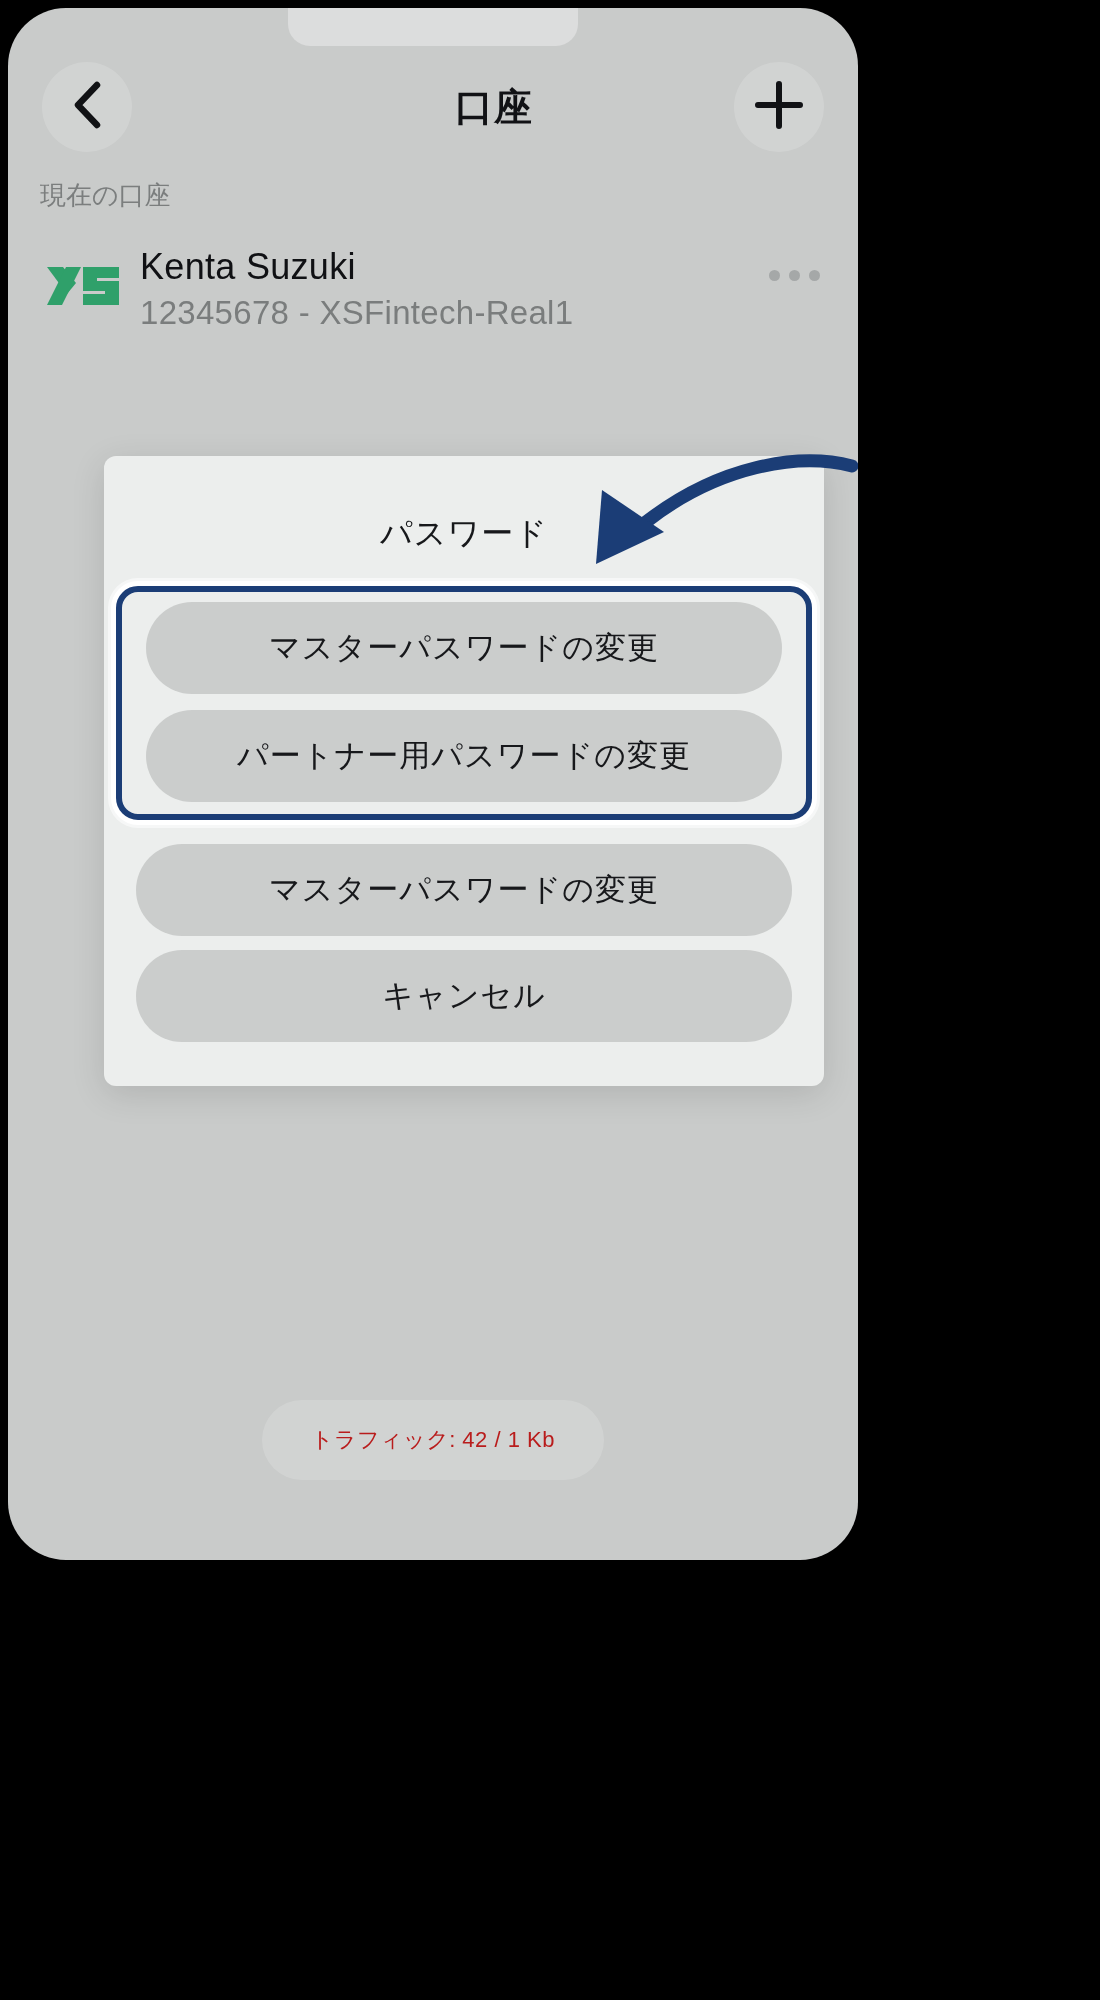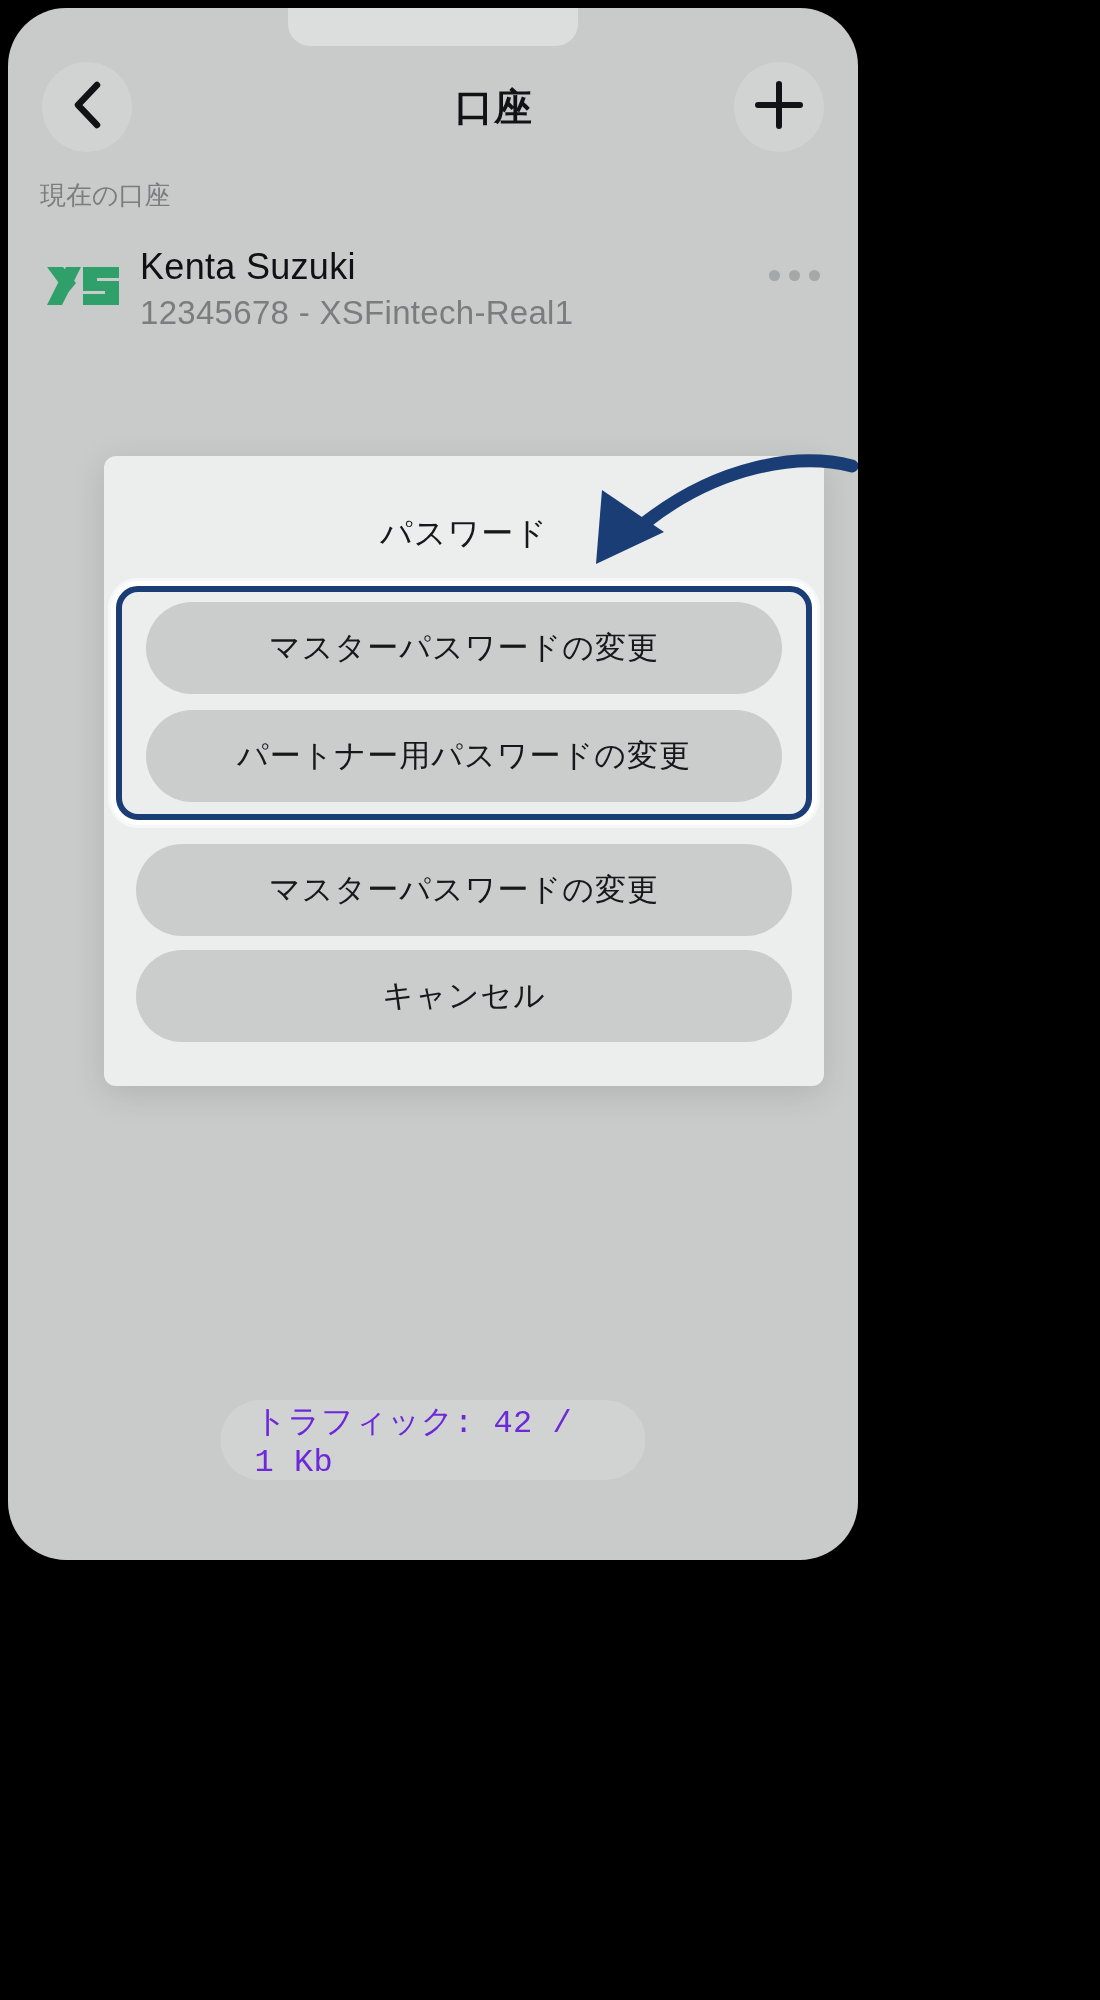--- a/index.html
+++ b/index.html
@@ -216,24 +216,23 @@
     top: 1392px;
     min-width: 342px;
     height: 80px;
     border-radius: 40px;
     background: rgba(255,255,255,0.16);
     display: flex;
     align-items: center;
     justify-content: center;
     padding: 0 34px;
     box-sizing: border-box;
-    font-size: 32px;
-    color: #6d28d9;
+    font-size: 22px;
+    color: #b91c1c;
     letter-spacing: 0.5px;
-    font-family: Liberation Mono, monospace;
   }
 </style>
 </head>
 <body>
 
 <div id="phone-frame">
   <div id="phone-screen">
 
     <div id="notch"></div>
 

